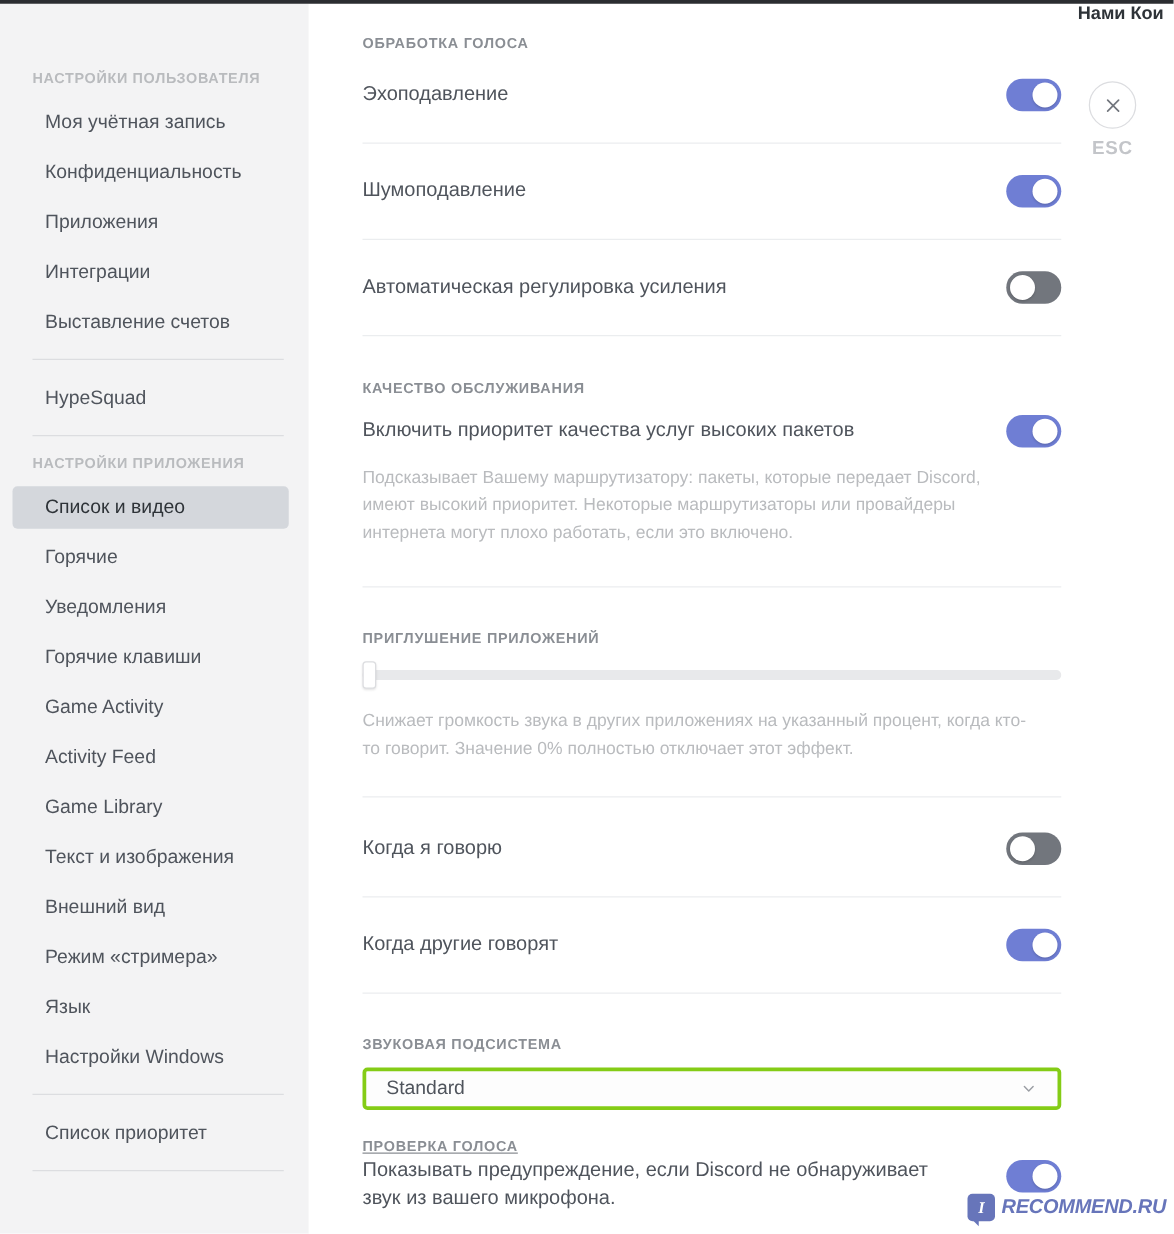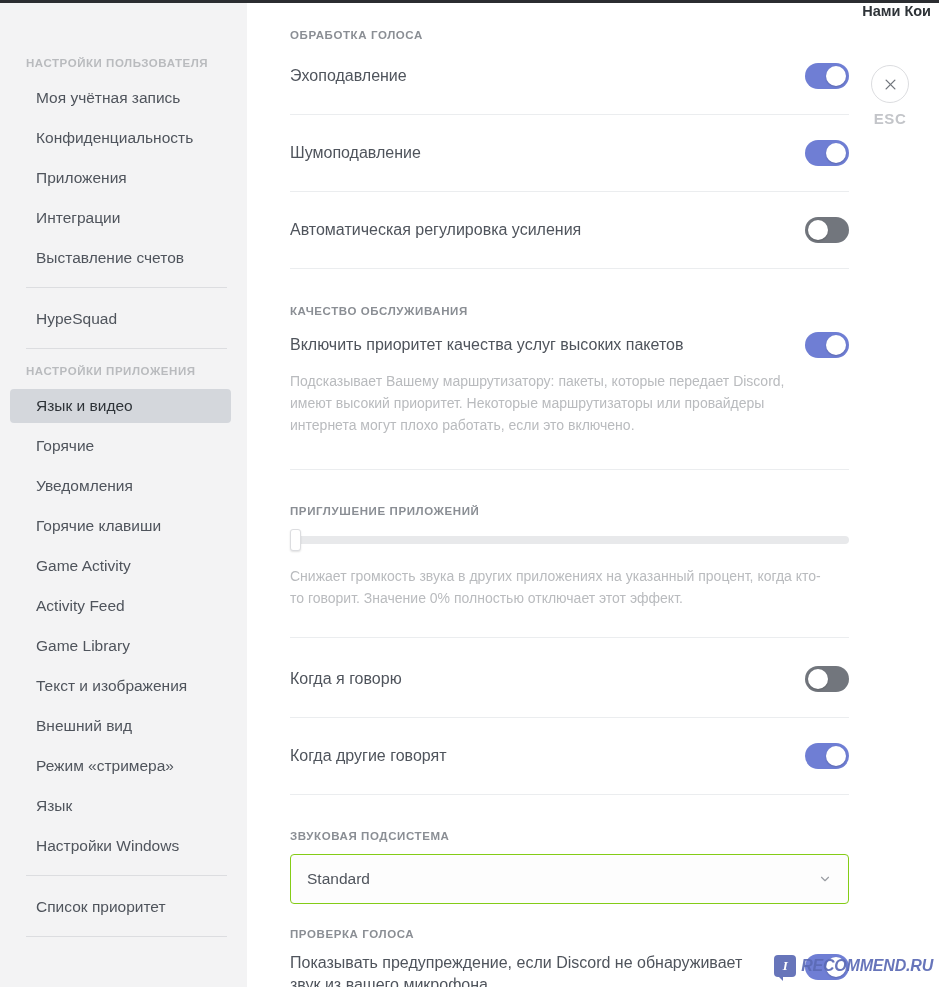--- a/index.html
+++ b/index.html
@@ -177,22 +177,22 @@
     height: 22px;
     border-radius: 3px;
     background: #ffffff;
     border: 1px solid #dcdde0;
     box-shadow: 0 1px 2px rgba(0,0,0,.12);
   }
 
   
   .select {
     position: relative;
-    height: 50px;
-    border: 1px solid #84cc16;
+    height: 34px;
+    border: 3px solid #84cc16;
     border-radius: 4px;
     background: #fdfdfd;
     display: flex;
     align-items: center;
     padding: 0 16px;
     font-size: 15.5px;
     color: #4f545c;
     cursor: pointer;
   }
   .select .chev {
@@ -305,21 +305,21 @@
         <div class="side-group-title">НАСТРОЙКИ ПОЛЬЗОВАТЕЛЯ</div>
         <div class="side-item">Моя учётная запись</div>
         <div class="side-item">Конфиденциальность</div>
         <div class="side-item">Приложения</div>
         <div class="side-item">Интеграции</div>
         <div class="side-item">Выставление счетов</div>
         <div class="side-sep"></div>
         <div class="side-item">HypeSquad</div>
         <div class="side-sep"></div>
         <div class="side-group-title">НАСТРОЙКИ ПРИЛОЖЕНИЯ</div>
-        <div class="side-item active">Язык и видео</div>
+        <div class="side-item active">Список и видео</div>
         <div class="side-item">Горячие</div>
         <div class="side-item">Уведомления</div>
         <div class="side-item">Горячие клавиши</div>
         <div class="side-item">Game Activity</div>
         <div class="side-item">Activity Feed</div>
         <div class="side-item">Game Library</div>
         <div class="side-item">Текст и изображения</div>
         <div class="side-item">Внешний вид</div>
         <div class="side-item">Режим «стримера»</div>
         <div class="side-item">Язык</div>
@@ -410,21 +410,21 @@
 
       <div class="sec-title" style="margin-bottom:10px;">ЗВУКОВАЯ ПОДСИСТЕМА</div>
 
       <div class="select">
         <span>Standard</span>
         <svg class="chev" viewBox="0 0 24 24" fill="none" stroke="currentColor" stroke-width="2" stroke-linecap="round" stroke-linejoin="round">
           <polyline points="6 9 12 15 18 9"></polyline>
         </svg>
       </div>
 
-      <div class="sec-title" style="margin-top:22px;margin-bottom:10px;">ПРОВЕРКА ГОЛОСА</div>
+      <div class="sec-title" style="margin-top:22px;margin-bottom:0;text-decoration:underline;">ПРОВЕРКА ГОЛОСА</div>
 
       <div class="row" style="align-items:flex-start;">
         <div class="row-label" style="max-width:480px;">Показывать предупреждение, если Discord не обнаруживает звук из вашего микрофона.</div>
         <div class="toggle on" style="margin-top:2px;">
           <span class="knob"></span>
         </div>
       </div>
 
     </div>
   </main>

